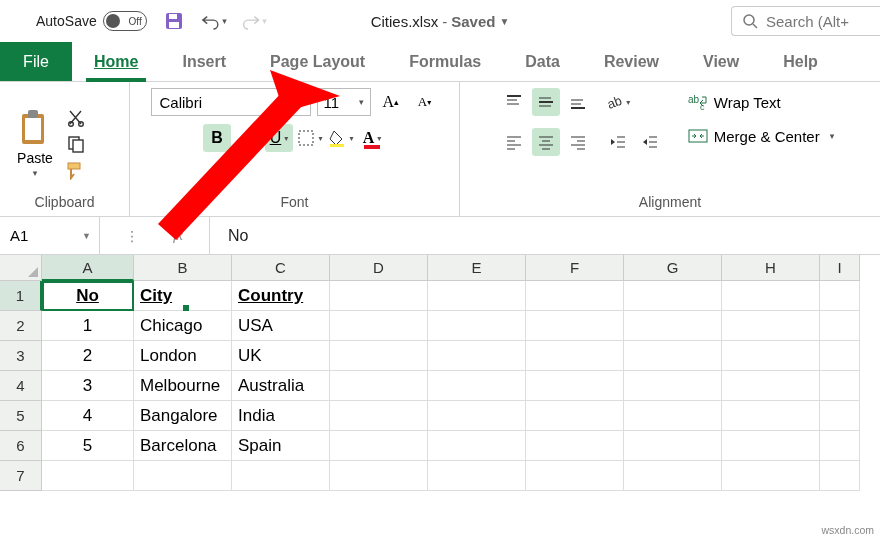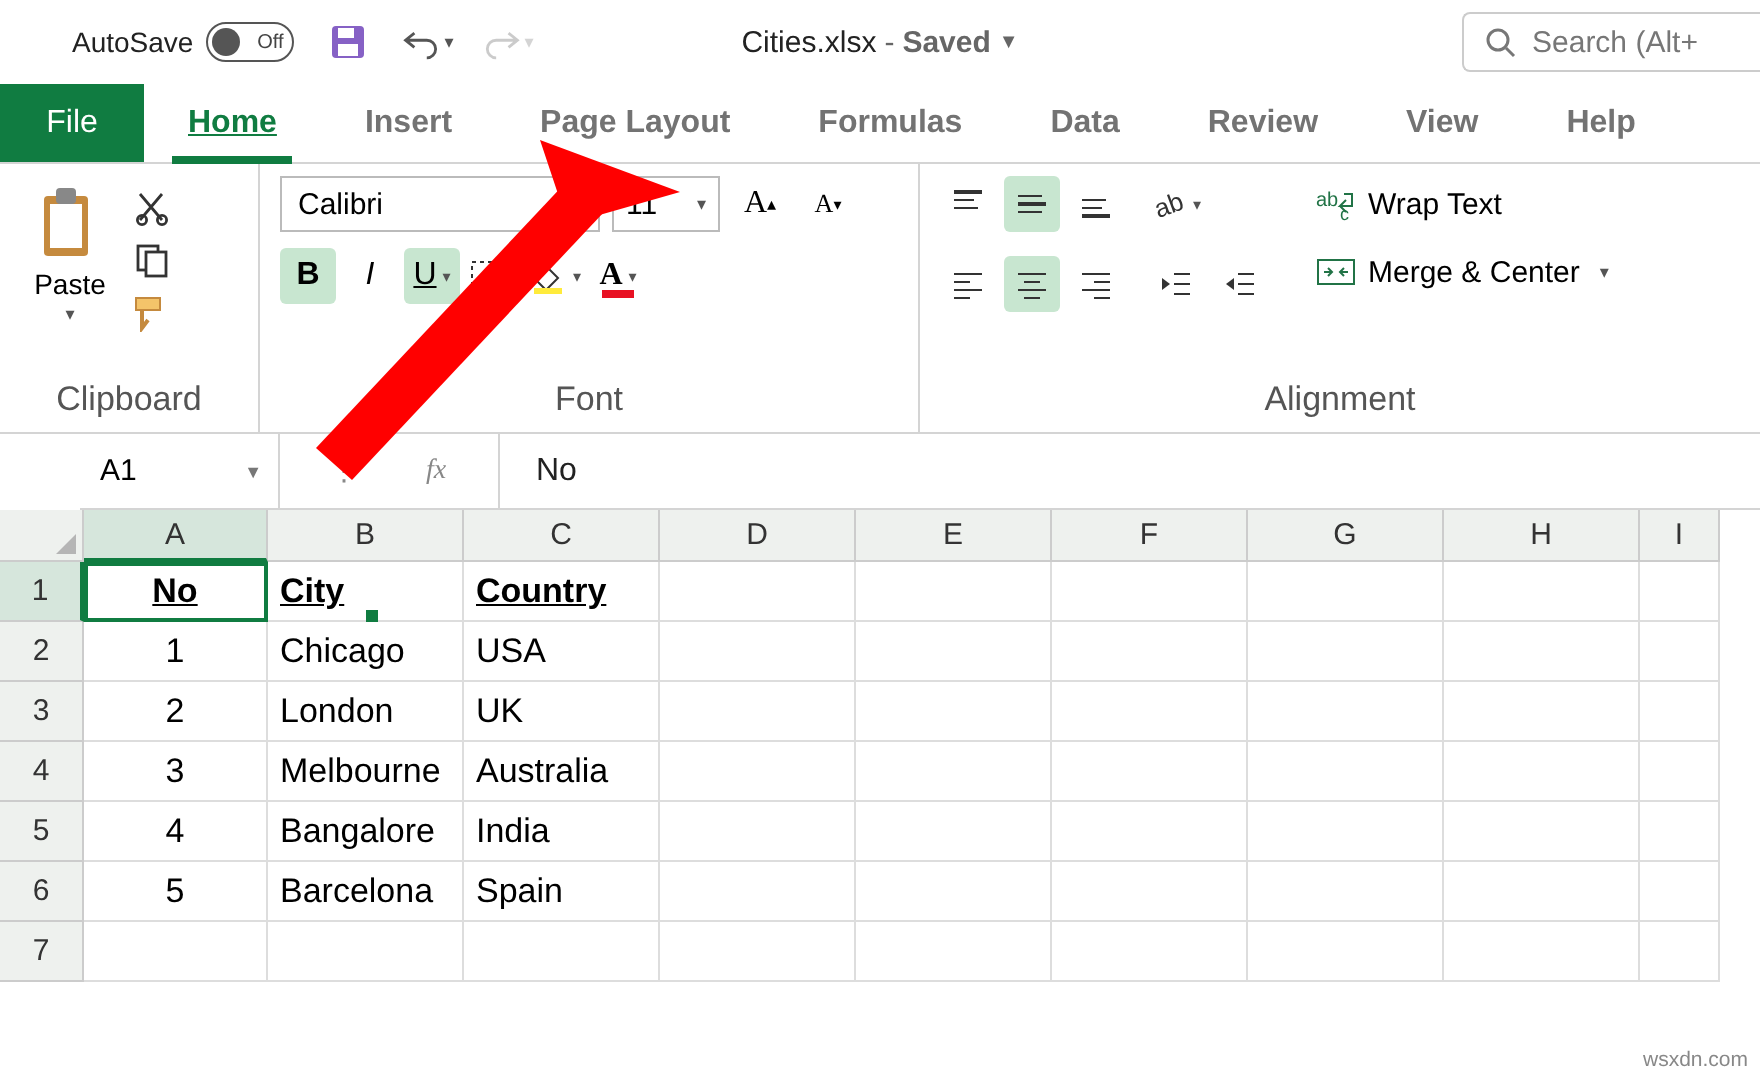--- a/index.html
+++ b/index.html
@@ -20,22 +20,22 @@
   
   .tabs { height: 40px; display: flex; align-items: stretch; border-bottom: 1px solid #d4d4d4; }
   .file-tab { width: 72px; background: #107c41; color: #fff; display:flex; align-items:center; justify-content:center; font-size: 16px; }
   .tab { padding: 0 22px; display:flex; align-items:center; font-size: 16px; color: #737373; position: relative; cursor:pointer;font-weight:bold; }
   .tab.active { color: #107c41; font-weight: 600; text-decoration: underline; }
   .tab.active::after { content:""; position:absolute; bottom:-1px; left:14px; right:14px; height:4px; background:#107c41; }
 
   
   .ribbon { height: 135px; display:flex; border-bottom: 1px solid #d4d4d4; background:#fff; }
   .group { border-right: 1px solid #d4d4d4; padding: 6px 10px 2px 10px; display:flex; flex-direction:column; justify-content:space-between; }
-  .group-label { text-align:center; font-size: 17px; color:#555; padding-bottom:4px; }
-  .group-body { flex:1; display:flex; align-items:flex-start; }
+  .group-label { text-align:center; font-size: 14px; color:#555; padding-bottom:4px; }
+  .group-body { flex:1; display:flex; align-items:center; }
 
   
   .clipboard .group-body { gap: 6px; }
   .paste-big { width: 50px; display:flex; flex-direction:column; align-items:center; gap:2px; padding-top:4px; }
   .paste-big .label { font-size: 14px; }
   .paste-big .caret { font-size: 9px; color:#555; }
   .clip-side { display:flex; flex-direction:column; gap:6px; padding-top:6px; }
 
   
   .font .row1 { display:flex; gap:6px; align-items:center; margin-bottom:8px; }
@@ -50,21 +50,21 @@
 
   
   .align .row { display:flex; gap:4px; margin-bottom:6px; align-items:center; }
   .align-col1, .align-col2 { display:flex; flex-direction:column; gap:6px; }
   .align-body { display:flex; gap:18px; align-items:flex-start; }
   .wrap-merge { display:flex; flex-direction:column; gap:6px; padding-top:0; }
   .wm-item { display:flex; align-items:center; gap:6px; font-size:15px; height:28px; padding: 0 6px; }
   .align .group-body{flex-direction:column;}
 
   
-  .namebar { height: 38px; border-bottom: 1px solid #d4d4d4; display:flex; align-items:center;margin-left:40px; }
+  .namebar { height: 38px; border-bottom: 1px solid #d4d4d4; display:flex; align-items:center; }
   .namebox { width: 100px; border-right:1px solid #d4d4d4; height:100%; display:flex; align-items:center; padding-left:10px; font-size:15px; justify-content:space-between; padding-right:8px; }
   .namebox .caret{font-size:9px;color:#777;}
   .nb-btns { width: 110px; height:100%; border-right:1px solid #d4d4d4; display:flex; align-items:center; justify-content:flex-end; gap:22px; padding-right:14px; }
   .nb-btns span{color:#888; font-size:14px;}
   .fx { font-style: italic; font-family: "Times New Roman", serif; color:#444; width:34px; text-align:center; }
   .formula-input { flex:1; padding-left: 18px; font-size:16px; color:#222; }
 
   
   .grid { position: relative; }
   .colheads { display:flex; height:26px; }

